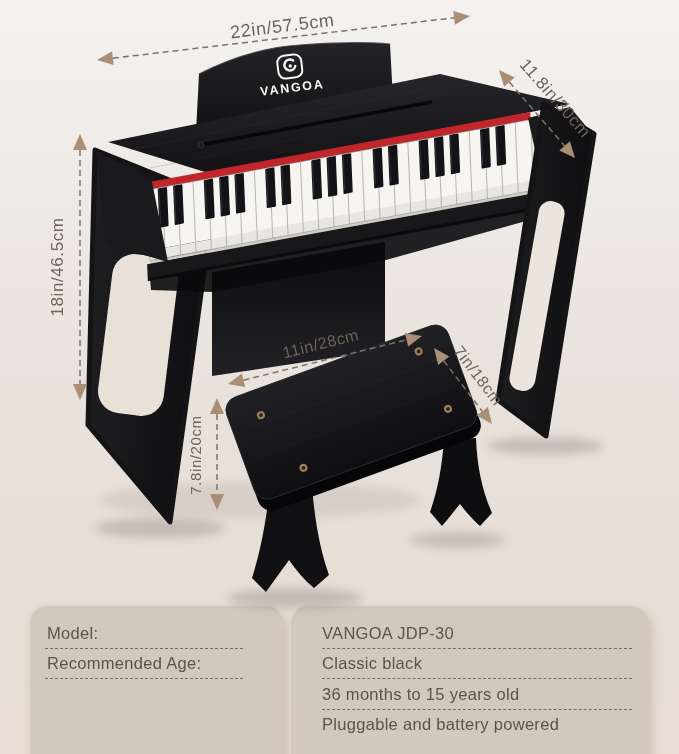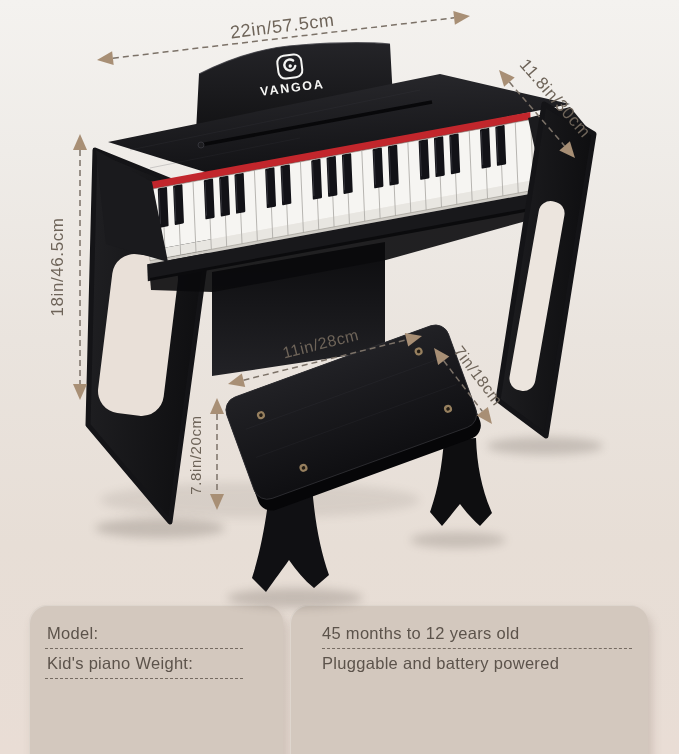--- a/index.html
+++ b/index.html
@@ -25,26 +25,32 @@
 <body>
 
 <div class="stage">
 
   <div class="spec-table">
     <div class="panel panel-labels">
       <div class="row sep">
           <span>Model:</span>
         </div>
       <div class="row sep">
-          <span>Kid's piano Weight:</span>
+          <span>Recommended Age:</span>
         </div>
     </div>
     <div class="panel panel-values">
       <div class="row sep">
-          <span>45 months to 12 years old</span>
+          <span>VANGOA JDP-30</span>
+        </div>
+      <div class="row sep">
+          <span>Classic black</span>
+        </div>
+      <div class="row sep">
+          <span>36 months to 15 years old</span>
         </div>
       <div class="row">
           <span>Pluggable and battery powered</span>
         </div>
     </div>
   </div>
 
   <svg class="scene" width="679" height="754" viewBox="0 0 679 754">
     <defs>
       <filter id="soft" x="-80%" y="-80%" width="260%" height="260%">

